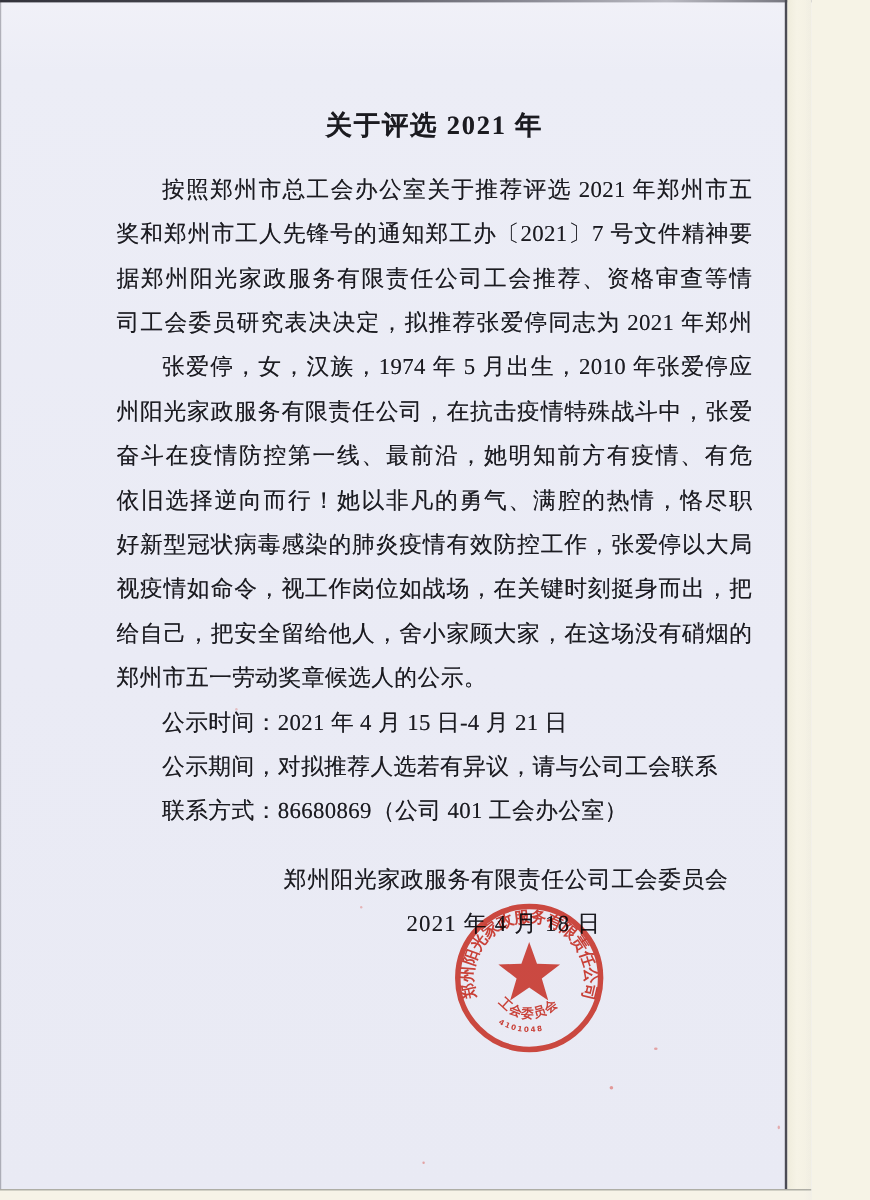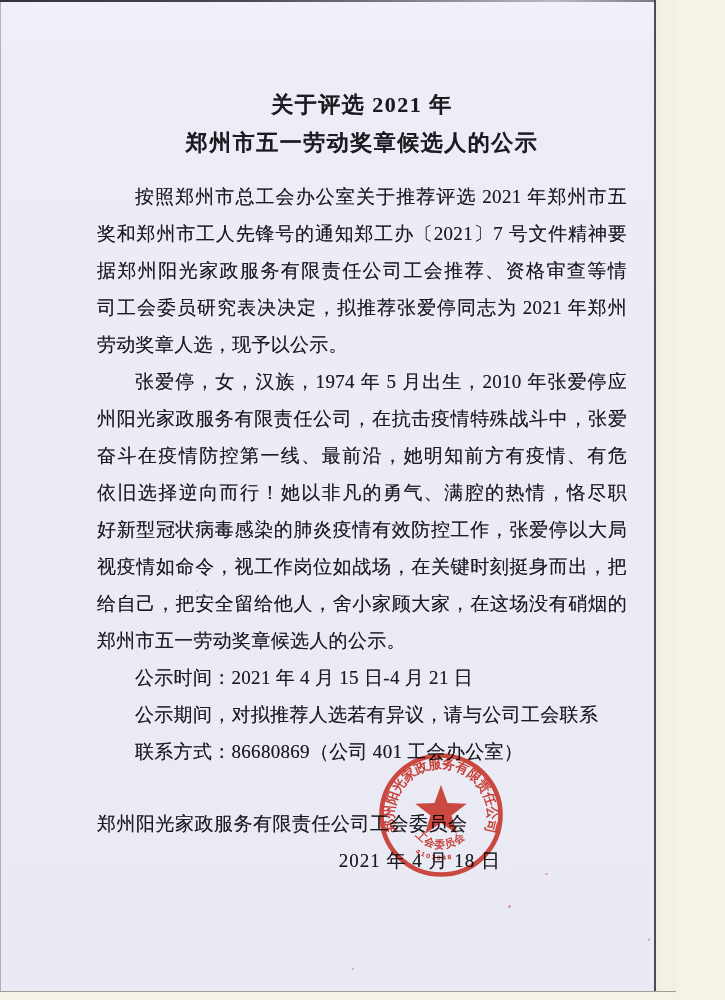--- a/index.html
+++ b/index.html
@@ -43,22 +43,22 @@
     letter-spacing:1.5px;white-space:nowrap;
   }
   .body-block{margin-top:16px;}
   .body-line{
     font-size:19px;line-height:37px;height:37px;white-space:nowrap;
     letter-spacing:.3px;
   }
   .body-line.just{text-align:justify;text-align-last:justify;white-space:normal;overflow:hidden;}
   .body-line.indent{text-indent:38px;}
   .signature-line{
-    margin-top:35px;font-size:19px;line-height:37px;
-    padding-right:20px;letter-spacing:.5px;white-space:nowrap;
+    margin-top:20px;font-size:19px;line-height:37px;
+    text-align:right;padding-right:20px;letter-spacing:.5px;white-space:nowrap;
   }
   .date-line{
     font-size:19px;line-height:37px;
     text-align:right;padding-right:126px;letter-spacing:1px;white-space:nowrap;
   }
   
   .seal{
     position:absolute;left:377px;top:751px;width:128px;height:128px;
     mix-blend-mode:multiply;opacity:.93;
     filter:blur(.2px);
@@ -77,28 +77,26 @@
 <div class="scan-page">
 
   <div class="edge-top"></div>
   <div class="edge-left"></div>
   <div class="strip-right"></div>
   <div class="strip-bottom"></div>
   <div class="page-shade"></div>
 
   <div class="content">
     <div class="title-line">关于评选 2021 年</div>
-    <div class="title-line">郑州市五一劳动奖章候选人的公示</div>
 
     <div class="body-block">
       <div class="body-line just indent">按照郑州市总工会办公室关于推荐评选 2021 年郑州市五一劳动</div>
       <div class="body-line just">奖和郑州市工人先锋号的通知郑工办〔2021〕7 号文件精神要求，根</div>
       <div class="body-line just">据郑州阳光家政服务有限责任公司工会推荐、资格审查等情况，经公</div>
       <div class="body-line just">司工会委员研究表决决定，拟推荐张爱停同志为 2021 年郑州市五一</div>
-      <div class="body-line">劳动奖章人选，现予以公示。</div>
       <div class="body-line just indent">张爱停，女，汉族，1974 年 5 月出生，2010 年张爱停应聘到郑</div>
       <div class="body-line just">州阳光家政服务有限责任公司，在抗击疫情特殊战斗中，张爱停坚守</div>
       <div class="body-line just">奋斗在疫情防控第一线、最前沿，她明知前方有疫情、有危险，但她</div>
       <div class="body-line just">依旧选择逆向而行！她以非凡的勇气、满腔的热情，恪尽职守。为做</div>
       <div class="body-line just">好新型冠状病毒感染的肺炎疫情有效防控工作，张爱停以大局为重，</div>
       <div class="body-line just">视疫情如命令，视工作岗位如战场，在关键时刻挺身而出，把风险留</div>
       <div class="body-line just">给自己，把安全留给他人，舍小家顾大家，在这场没有硝烟的战场上</div>
       <div class="body-line">郑州市五一劳动奖章候选人的公示。</div>
       <div class="body-line indent">公示时间：2021 年 4 月 15 日-4 月 21 日</div>
       <div class="body-line indent">公示期间，对拟推荐人选若有异议，请与公司工会联系</div>

